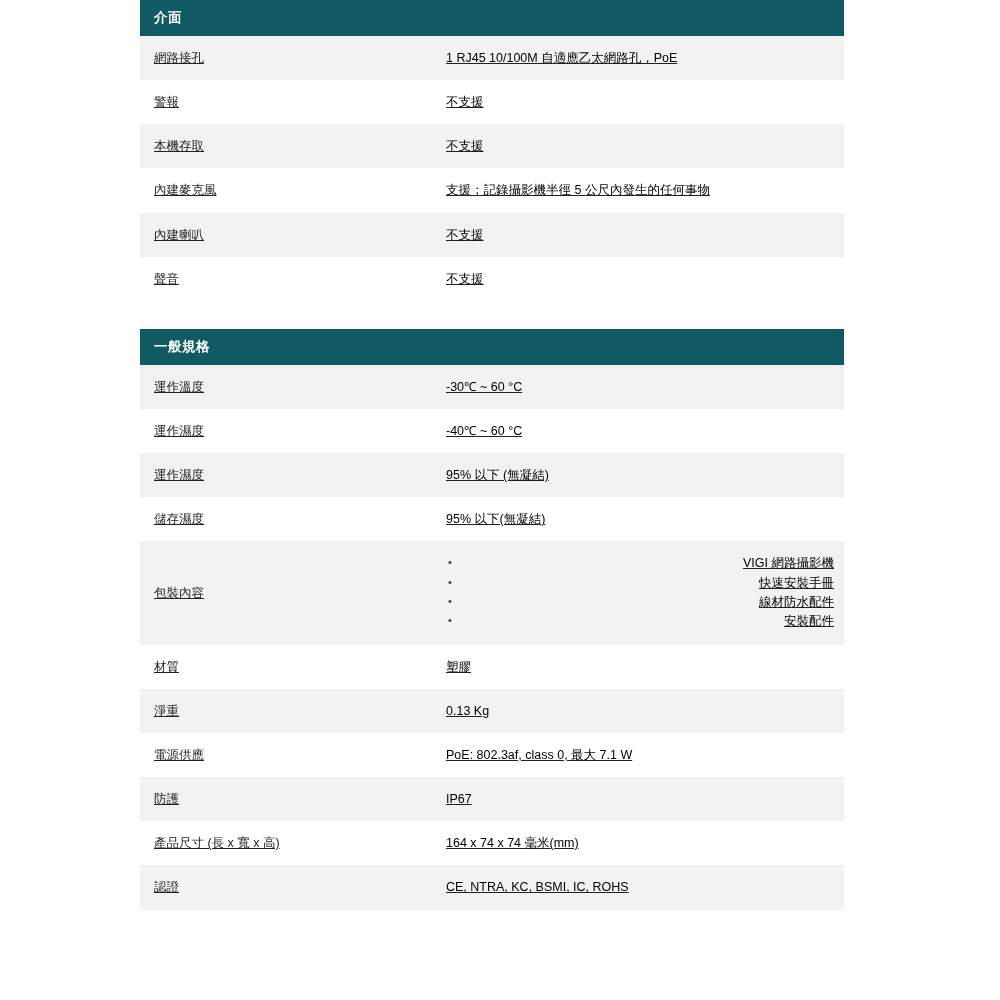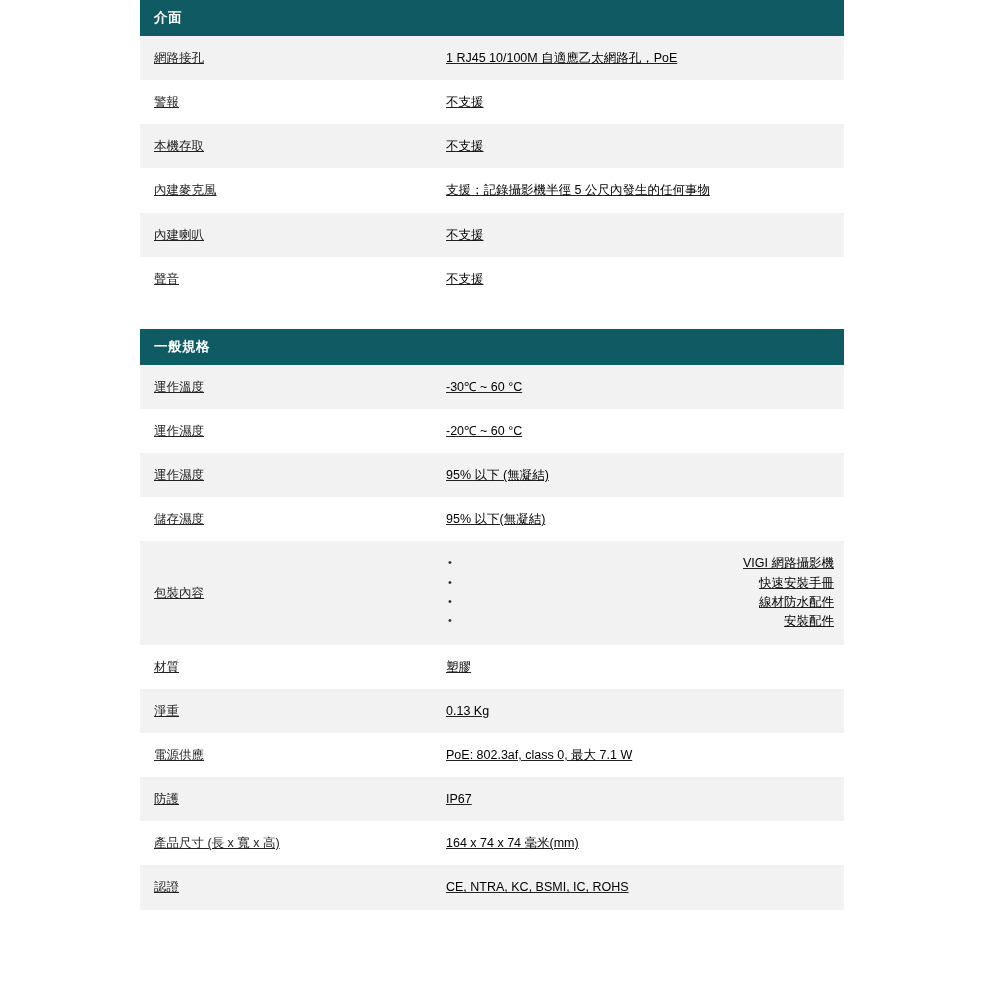--- a/index.html
+++ b/index.html
@@ -124,21 +124,21 @@
   <div class="spec-block">
     <div class="section-header">一般規格</div>
     <table class="spec-table">
       <tbody>
         <tr class="odd">
           <td class="label">運作溫度</td>
           <td class="value">-30℃ ~ 60 °C</td>
         </tr>
         <tr class="even">
           <td class="label">運作濕度</td>
-          <td class="value">-20℃ ~ 60 °C</td>
+          <td class="value">-40℃ ~ 60 °C</td>
         </tr>
         <tr class="odd">
           <td class="label">運作濕度</td>
           <td class="value">95% 以下 (無凝結)</td>
         </tr>
         <tr class="even">
           <td class="label">儲存濕度</td>
           <td class="value">95% 以下(無凝結)</td>
         </tr>
         <tr class="odd">

